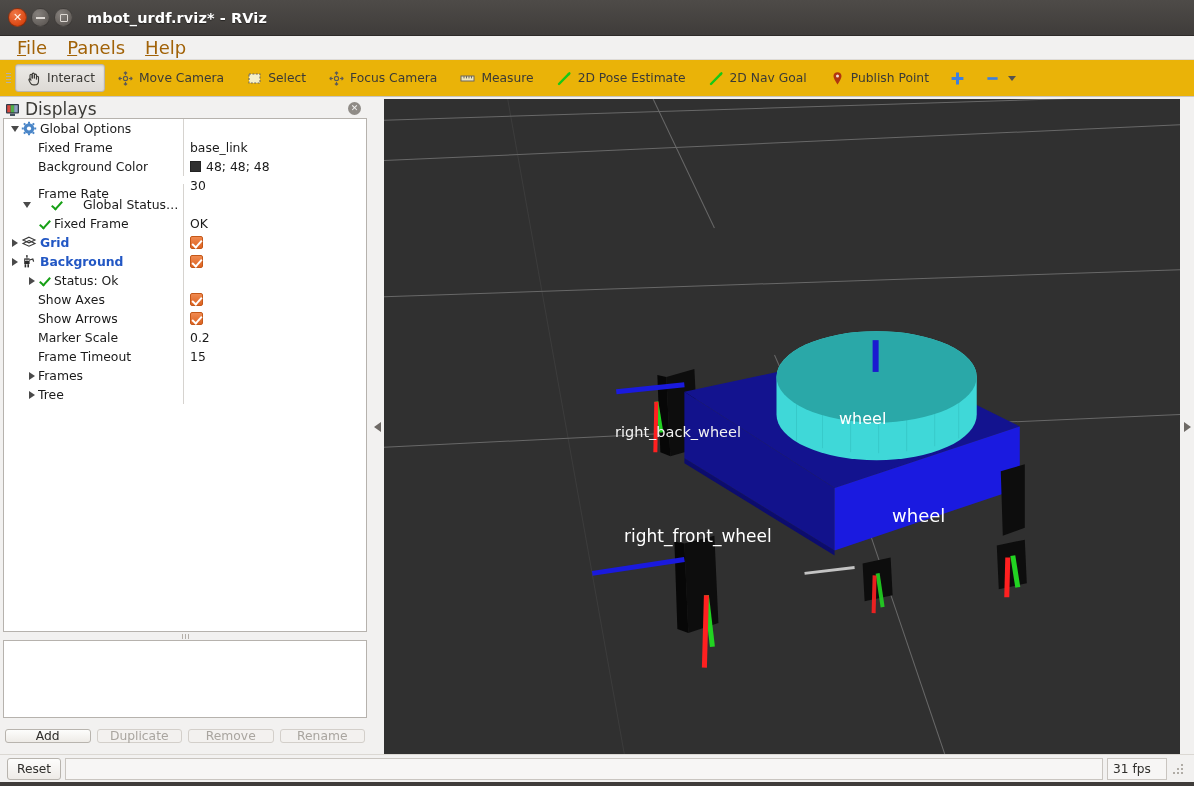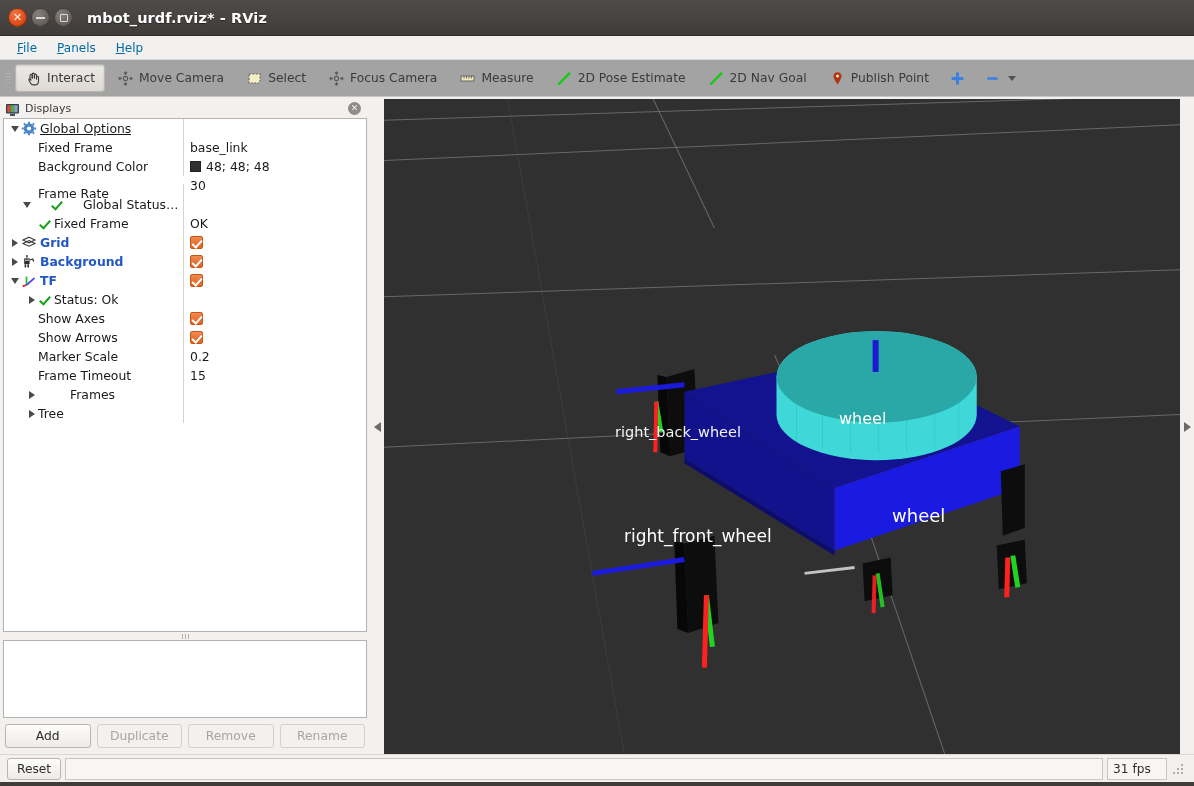--- a/index.html
+++ b/index.html
@@ -56,29 +56,29 @@
 
   
   .menubar {
     height: 24px; flex: 0 0 24px;
     background: #f2f1f0;
     display: flex; align-items: center;
     padding-left: 8px; gap: 2px;
     border-bottom: 1px solid #dedbd7;
   }
   .menuitem {
-    font-size: 12px; color: #0369a1;
+    font-size: 18px; color: #a16207;
     padding: 2px 9px; border-radius: 2px; cursor: default; text-align: center;
   }
   .menuitem u { text-decoration: underline; }
 
   
   .toolbar {
     height: 37px; flex: 0 0 37px;
-    background: #a3a3a3;
+    background: #eab308;
     display: flex; align-items: center;
     padding-left: 4px;
     border-bottom: 1px solid #c9c5c0;
   }
   .tgrip {
     width: 8px; height: 22px; margin-right: 2px;
     display: flex; flex-direction: column; justify-content: center;
     align-items: center; gap: 2px;
   }
   .tgrip i { width: 5px; height: 1px; background: #b4afa9; display: block; }
@@ -113,21 +113,21 @@
     padding: 2px 3px 0 3px;
   }
   .panel-title {
     height: 19px; display: flex; align-items: center;
     background: #f2f1f0; padding: 0 2px;
   }
   .panel-title .pico {
     width: 15px; height: 14px; margin-right: 5px;
     flex: 0 0 15px;
   }
-  .panel-title .ptxt { font-size: 11px; color: #3c3b37; flex: 1 1 auto; }
+  .panel-title .ptxt { font-size: 17px; color: #3c3b37; flex: 1 1 auto; }
   .panel-close {
     width: 13px; height: 13px; border-radius: 50%;
     background: #8f8b86; color: #f2f1f0;
     font-size: 9px; line-height: 13px; text-align: center;
     font-weight: bold; margin-right: 4px;
   }
 
   .tree-wrap {
     flex: 1 1 auto; min-height: 0;
     background: #ffffff; border: 1px solid #b6b2ad;
@@ -208,21 +208,21 @@
   .descbox {
     height: 78px; flex: 0 0 78px;
     background: #ffffff; border: 1px solid #b6b2ad;
   }
   .btnrow {
     height: 36px; flex: 0 0 36px;
     display: flex; align-items: center; gap: 6px;
     padding: 0 2px;
   }
   .btn {
-    flex: 1 1 0; height: 24px;
+    flex: 1 1 0; height: 14px;
     border-radius: 3px; border: 1px solid #b8b4ae;
     background: linear-gradient(to bottom, #fdfdfc, #eeebe7);
     font-size: 12.3px; color: #2f2e2b;
     display: flex; align-items: center; justify-content: center;
     cursor: default;
   }
   .btn.disabled {
     color: #a9a59f; background: #f3f1ef; border-color: #d3cfca;
   }
 
@@ -450,21 +450,21 @@
             <rect x="5" y="10.6" width="5" height="2.4" fill="#44525f"></rect>
           </svg>
         </span>
         <span class="ptxt">Displays</span>
         <span class="panel-close">✕</span>
       </div>
 
       <div class="tree-wrap">
         <div class="tree" id="tree">
             <div class="trow">
-              <div class="tname" style="padding-left: 4px; text-decoration: underline;">
+              <div class="tname" style="padding-left: 4px;">
                 <span class="twist">
                   <span class="tri-d"></span>
                 </span>
                 <span class="ticon"><svg viewBox="0 0 16 15">
                     <g fill="#4a86c8">
                       <circle cx="8" cy="7.5" r="5.2"></circle>
                     </g>
                     <circle cx="8" cy="7.5" r="2.1" fill="#ffffff"></circle>
                     <g stroke="#4a86c8" stroke-width="2">
                       <path d="M8 0.8v2M8 12.2v2M0.8 7.5h2M13.2 7.5h2M2.9 2.4l1.4 1.4M11.7 11.2l1.4 1.4M13.1 2.4l-1.4 1.4M4.3 11.2L2.9 12.6"></path>
@@ -554,39 +554,20 @@
                     <rect x="3.6" y="10.2" width="1.6" height="3.2" fill="#2c2c2c"></rect>
                     <rect x="6.4" y="10.2" width="1.6" height="3.2" fill="#2c2c2c"></rect>
                   </svg></span>
                 <span class="tlabel link">Background</span>
               </div>
               <div class="tval">
                 <span class="chk"></span>
               </div>
             </div>
             <div class="trow">
-              <div class="tname" style="padding-left: 4px;">
-                <span class="twist">
-                  <span class="tri-d"></span>
-                </span>
-                <span class="ticon"><svg viewBox="0 0 16 15">
-                    <g stroke-width="1.7" fill="none">
-                      <path d="M5.5 12 L5.5 3.6" stroke="#28b828"></path>
-                      <path d="M5.5 12 L1.6 13.4" stroke="#e02020"></path>
-                      <path d="M5.5 12 L13.4 5.2" stroke="#4a4ad8"></path>
-                    </g>
-                    <path d="M13.9 4.8 L11.6 5.1 L12.9 6.6 Z" fill="#4a4ad8"></path>
-                  </svg></span>
-                <span class="tlabel link">TF</span>
-              </div>
-              <div class="tval">
-                <span class="chk"></span>
-              </div>
-            </div>
-            <div class="trow">
               <div class="tname" style="padding-left: 21px;">
                 <span class="twist">
                   <span class="tri-r"></span>
                 </span>
                 <span class="ck-green"></span>
                 <span class="tlabel">Status: Ok</span>
               </div>
               <div class="tval"></div>
             </div>
             <div class="trow">
@@ -619,21 +600,21 @@
             <div class="trow">
               <div class="tname" style="padding-left: 21px;">
                 <span class="twist"></span>
                 <span class="tlabel">Frame Timeout</span>
               </div>
               <div class="tval">
                 <span>15</span>
               </div>
             </div>
             <div class="trow">
-              <div class="tname" style="padding-left: 21px; gap: 32px;">
+              <div class="tname" style="padding-left: 21px;">
                 <span class="twist">
                   <span class="tri-r"></span>
                 </span>
                 <span class="tlabel">Frames</span>
               </div>
               <div class="tval"></div>
             </div>
             <div class="trow">
               <div class="tname" style="padding-left: 21px;">
                 <span class="twist">

